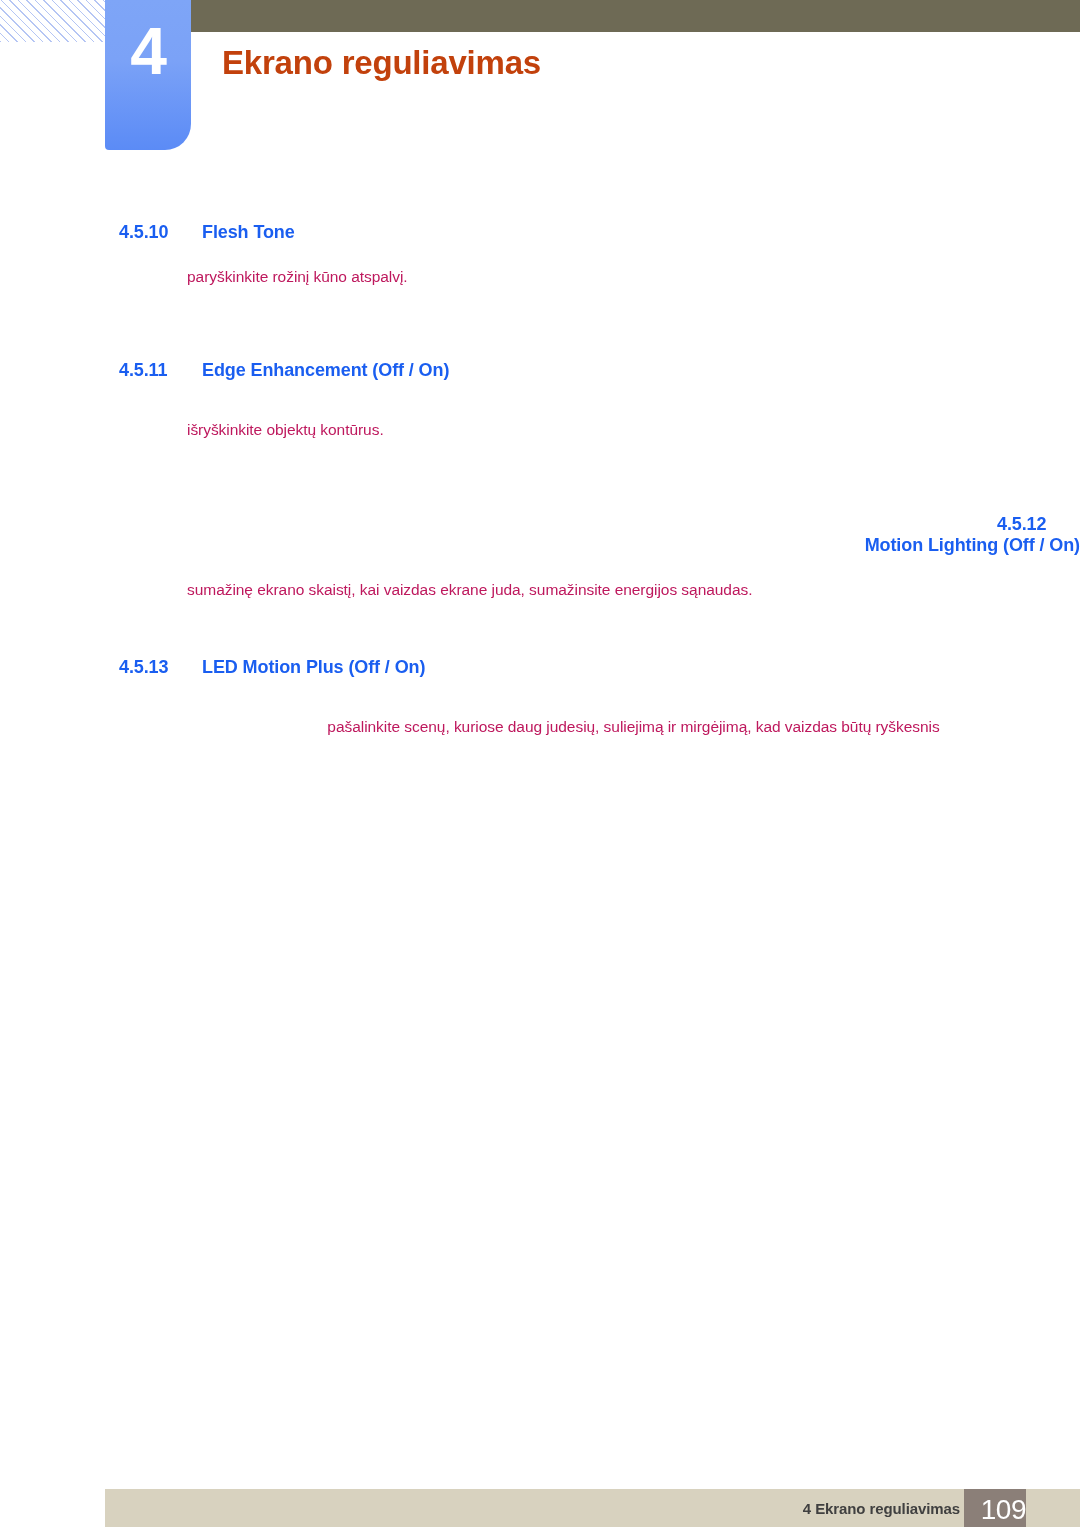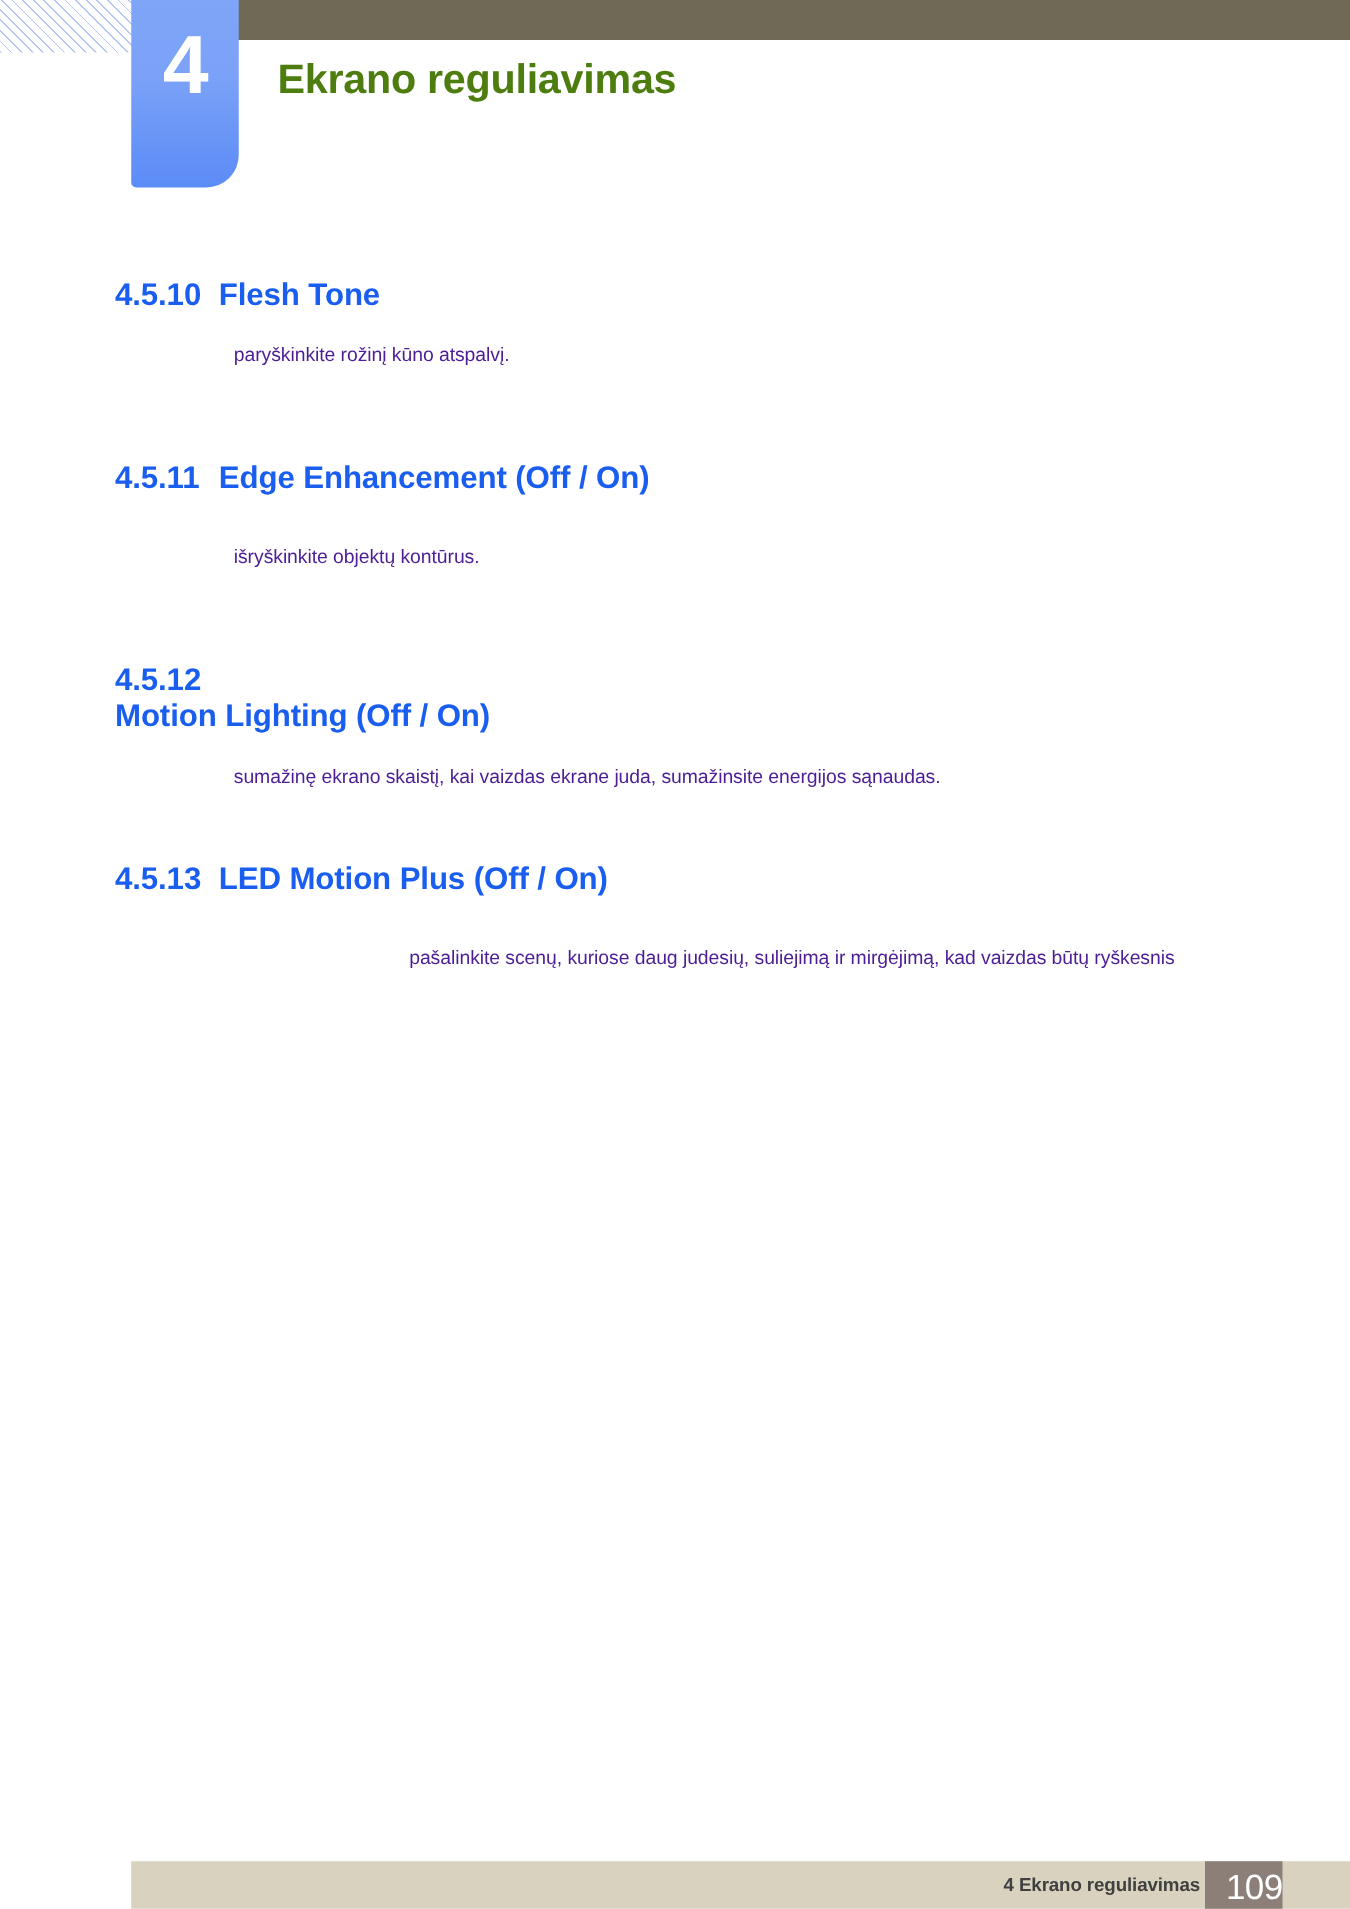--- a/index.html
+++ b/index.html
@@ -70,57 +70,57 @@
     font-size: 66px;
     font-weight: bold;
     line-height: 1;
     letter-spacing: -1px;
   }
 
   .chapter-title {
     position: absolute;
     left: 222px;
     top: 44px;
-    color: #4d7c0f;
+    color: #c2410c;
     font-size: 33px;
     font-weight: bold;
     letter-spacing: -0.2px;
     white-space: nowrap;
   }
 
   
   .content {
     position: absolute;
     left: 0;
     top: 200px;
     width: 1080px;
   }
 
   .section {
     position: relative;
   }
 
   .section-heading {
     display: flex;
-    align-items: flex-start;
+    align-items: flex-end;
     color: #1a5ef0;
-    font-size: 25px;
-    font-weight: bold;
-    padding-left: 92px;
+    font-size: 18px;
+    font-weight: bold;
+    padding-left: 119px;
     letter-spacing: -0.1px;
     white-space: nowrap;
   }
 
   .section-num {
     min-width: 83px;
   }
 
   .section-body {
     padding-left: 187px;
-    color: #4c1d95;
+    color: #be185d;
     font-size: 15.5px;
     line-height: 1.45;
     letter-spacing: -0.05px;
     white-space: nowrap;
   }
 
   .sec-1 .section-heading { margin-top: 22px; }
   .sec-1 .section-body    { margin-top: 23px; }
   .sec-2 .section-heading { margin-top: 72px; }
   .sec-2 .section-body    { margin-top: 38px; }

